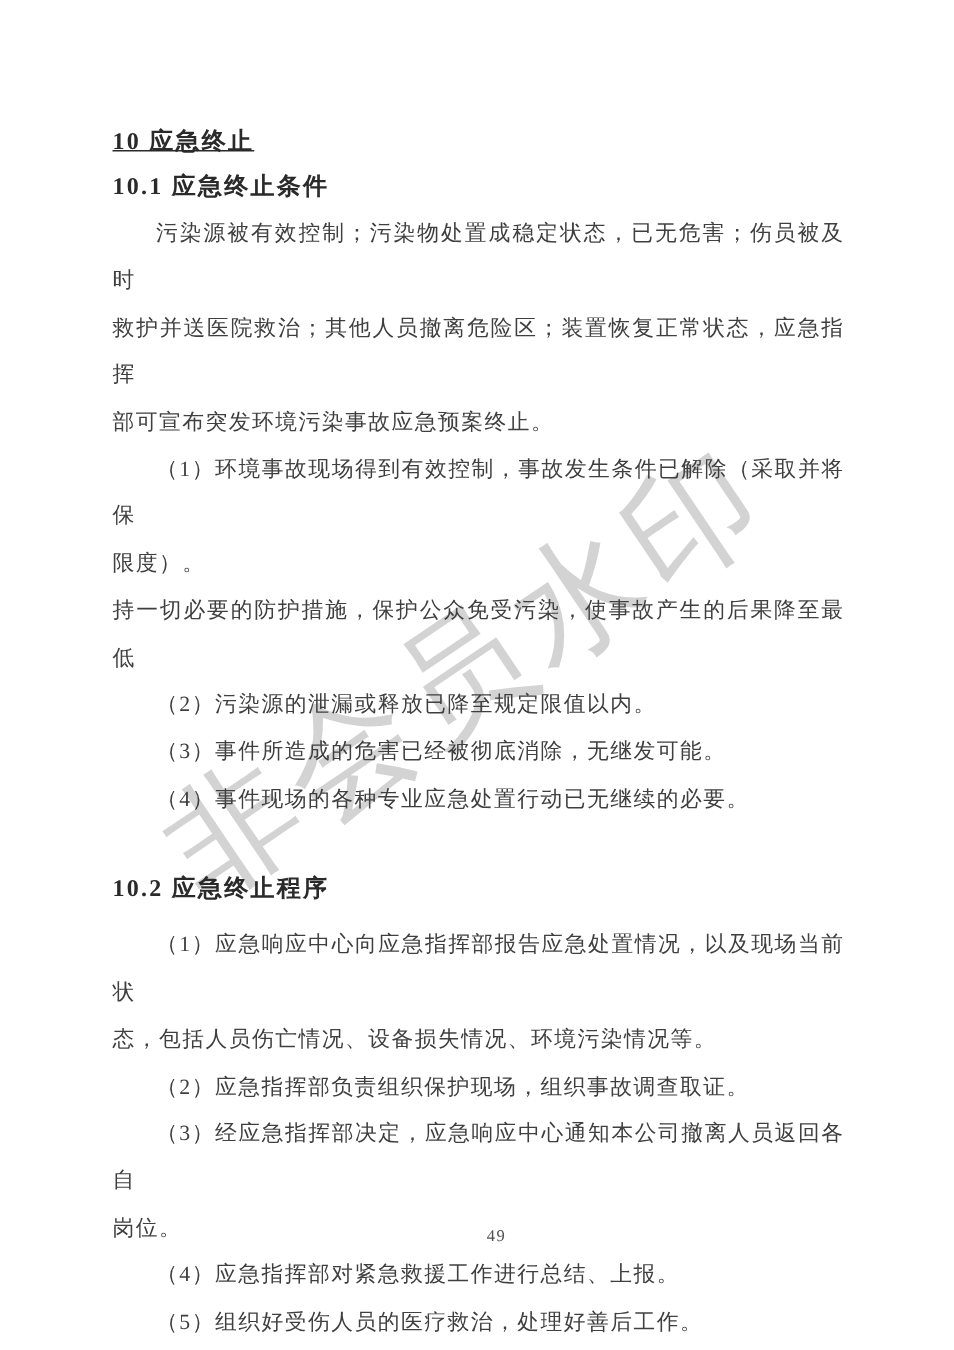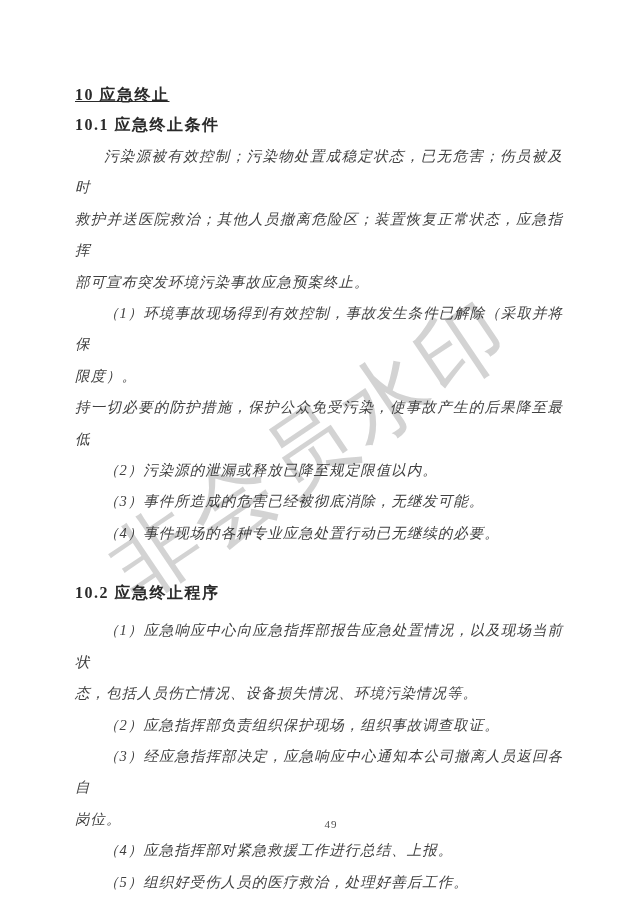--- a/index.html
+++ b/index.html
@@ -49,21 +49,20 @@
     font-size: 16px;
     line-height: 32px;
     letter-spacing: 1.5px;
     color: #2a2a2a;
   }
   
   .section:nth-child(3) .h2 { margin-top: 28px; margin-bottom: 6px; }
   .line {
     line-height: 31.4px;
     white-space: normal;
-    font-style: italic;
   }
   .line.indent { text-indent: 2em; }
   .line.fill {
     text-align: justify;
     text-align-last: justify;
   }
   .footer {
     position: absolute;
     left: 0;
     top: 818px;

